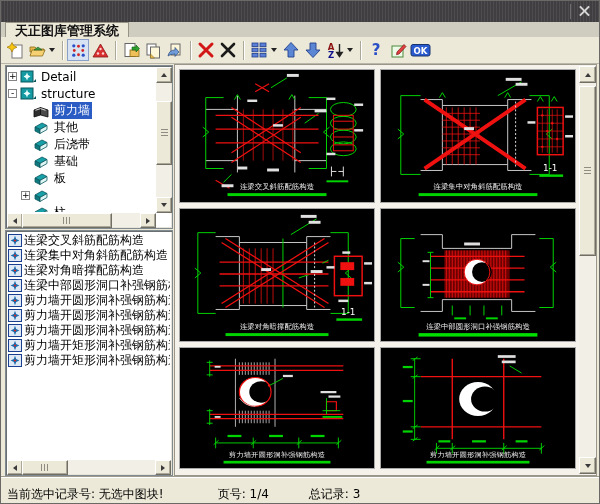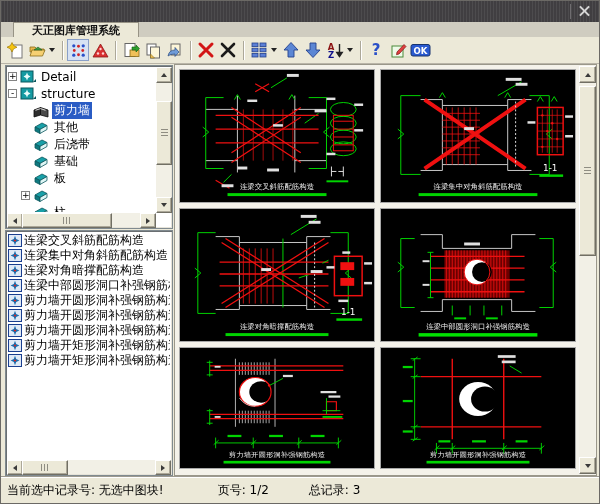--- a/index.html
+++ b/index.html
@@ -11,23 +11,23 @@
     background-image:repeating-linear-gradient(90deg,rgba(255,255,255,.07) 0 1px,transparent 1px 3px);
     border-bottom:1px solid #8f8d88;}
   .topbar .xsep{position:absolute;right:28px;top:3px;width:1px;height:15px;background:#6f6d70;}
   .closebtn{position:absolute;right:5px;top:3px;width:20px;height:15px;cursor:default;}
   .closebtn i{position:absolute;left:4px;top:6px;width:13px;height:2px;background:#d6d6d6;}
   .closebtn i:first-child{transform:rotate(45deg);}
   .closebtn i:last-child{transform:rotate(-45deg);}
 
   
   .tabrow{position:absolute;left:0;top:21px;right:0;height:15px;background:#cfccc0;}
-  .tab{position:absolute;left:12px;top:0;height:15px;line-height:15px;padding:0 18px;
+  .tab{position:absolute;left:4px;top:0;height:15px;line-height:15px;padding:0 9px;
     background:#ece9d8;border:1px solid #979385;border-bottom:none;
-    font-size:11px;font-weight:bold;color:#111;}
+    font-size:13px;font-weight:bold;color:#111;}
 
   
   .toolbar{position:absolute;left:0;top:36px;right:0;height:26px;background:#ece9d8;
     border-bottom:1px solid #b9b5a8;display:flex;align-items:center;padding:0 3px;}
   .tbtn{width:22px;height:22px;display:flex;align-items:center;justify-content:center;flex:0 0 auto;}
   .tbtn.pressed{border:1px solid #8aa0c8;background:#d7e2f3;width:20px;height:20px;}
   .tsep{width:1px;height:19px;background:#aca899;margin:0 4px;flex:0 0 auto;box-shadow:1px 0 0 #fff;}
   .caret{width:0;height:0;border-left:3px solid transparent;border-right:3px solid transparent;
     border-top:4px solid #222;margin:0 3px 0 1px;flex:0 0 auto;}
 
@@ -71,21 +71,21 @@
   .panels{position:absolute;left:4px;top:4px;width:400px;bottom:4px;
     display:grid;grid-template-columns:196px 196px;grid-template-rows:134px 134px 122px;gap:5px;}
   .dpanel{position:relative;background:#000;border:1px solid #a8a8a8;overflow:hidden;}
   .dpanel svg{position:absolute;inset:0;width:100%;height:100%;}
   .cap{font-size:7.5px;fill:#efefef;text-anchor:middle;font-family:"DejaVu Sans",sans-serif;}
   .seclab{font-size:9px;fill:#fff;text-anchor:middle;font-family:"DejaVu Sans",sans-serif;}
 
   
   .statusbar{position:absolute;left:0;right:0;bottom:0;height:26px;background:#ece9d8;
     border-top:1px solid #9d9a90;box-shadow:inset 0 1px 0 #fff;
-    display:flex;align-items:center;font-size:12px;color:#000;}
+    display:flex;align-items:flex-end;font-size:12px;color:#000;}
   .st1{margin-left:6px;}
   .st2{margin-left:54px;}
   .st3{margin-left:40px;}
 </style>
 </head>
 <body>
 
 <div class="window">
 
   <div class="topbar">
@@ -706,17 +706,17 @@
           <span class="gripv"></span>
         </div>
       <div class="sbtn" style="left:0;bottom:0;width:15px;height:15px;">
           <span class="tri-dn"></span>
         </div>
     </div>
   </div>
 
   <div class="statusbar">
     <span class="st1">当前选中记录号: 无选中图块!</span>
-    <span class="st2">页号: 1/2</span>
+    <span class="st2">页号: 1/4</span>
     <span class="st3">总记录:  3</span>
   </div>
 
 </div>
 
 </body></html>

